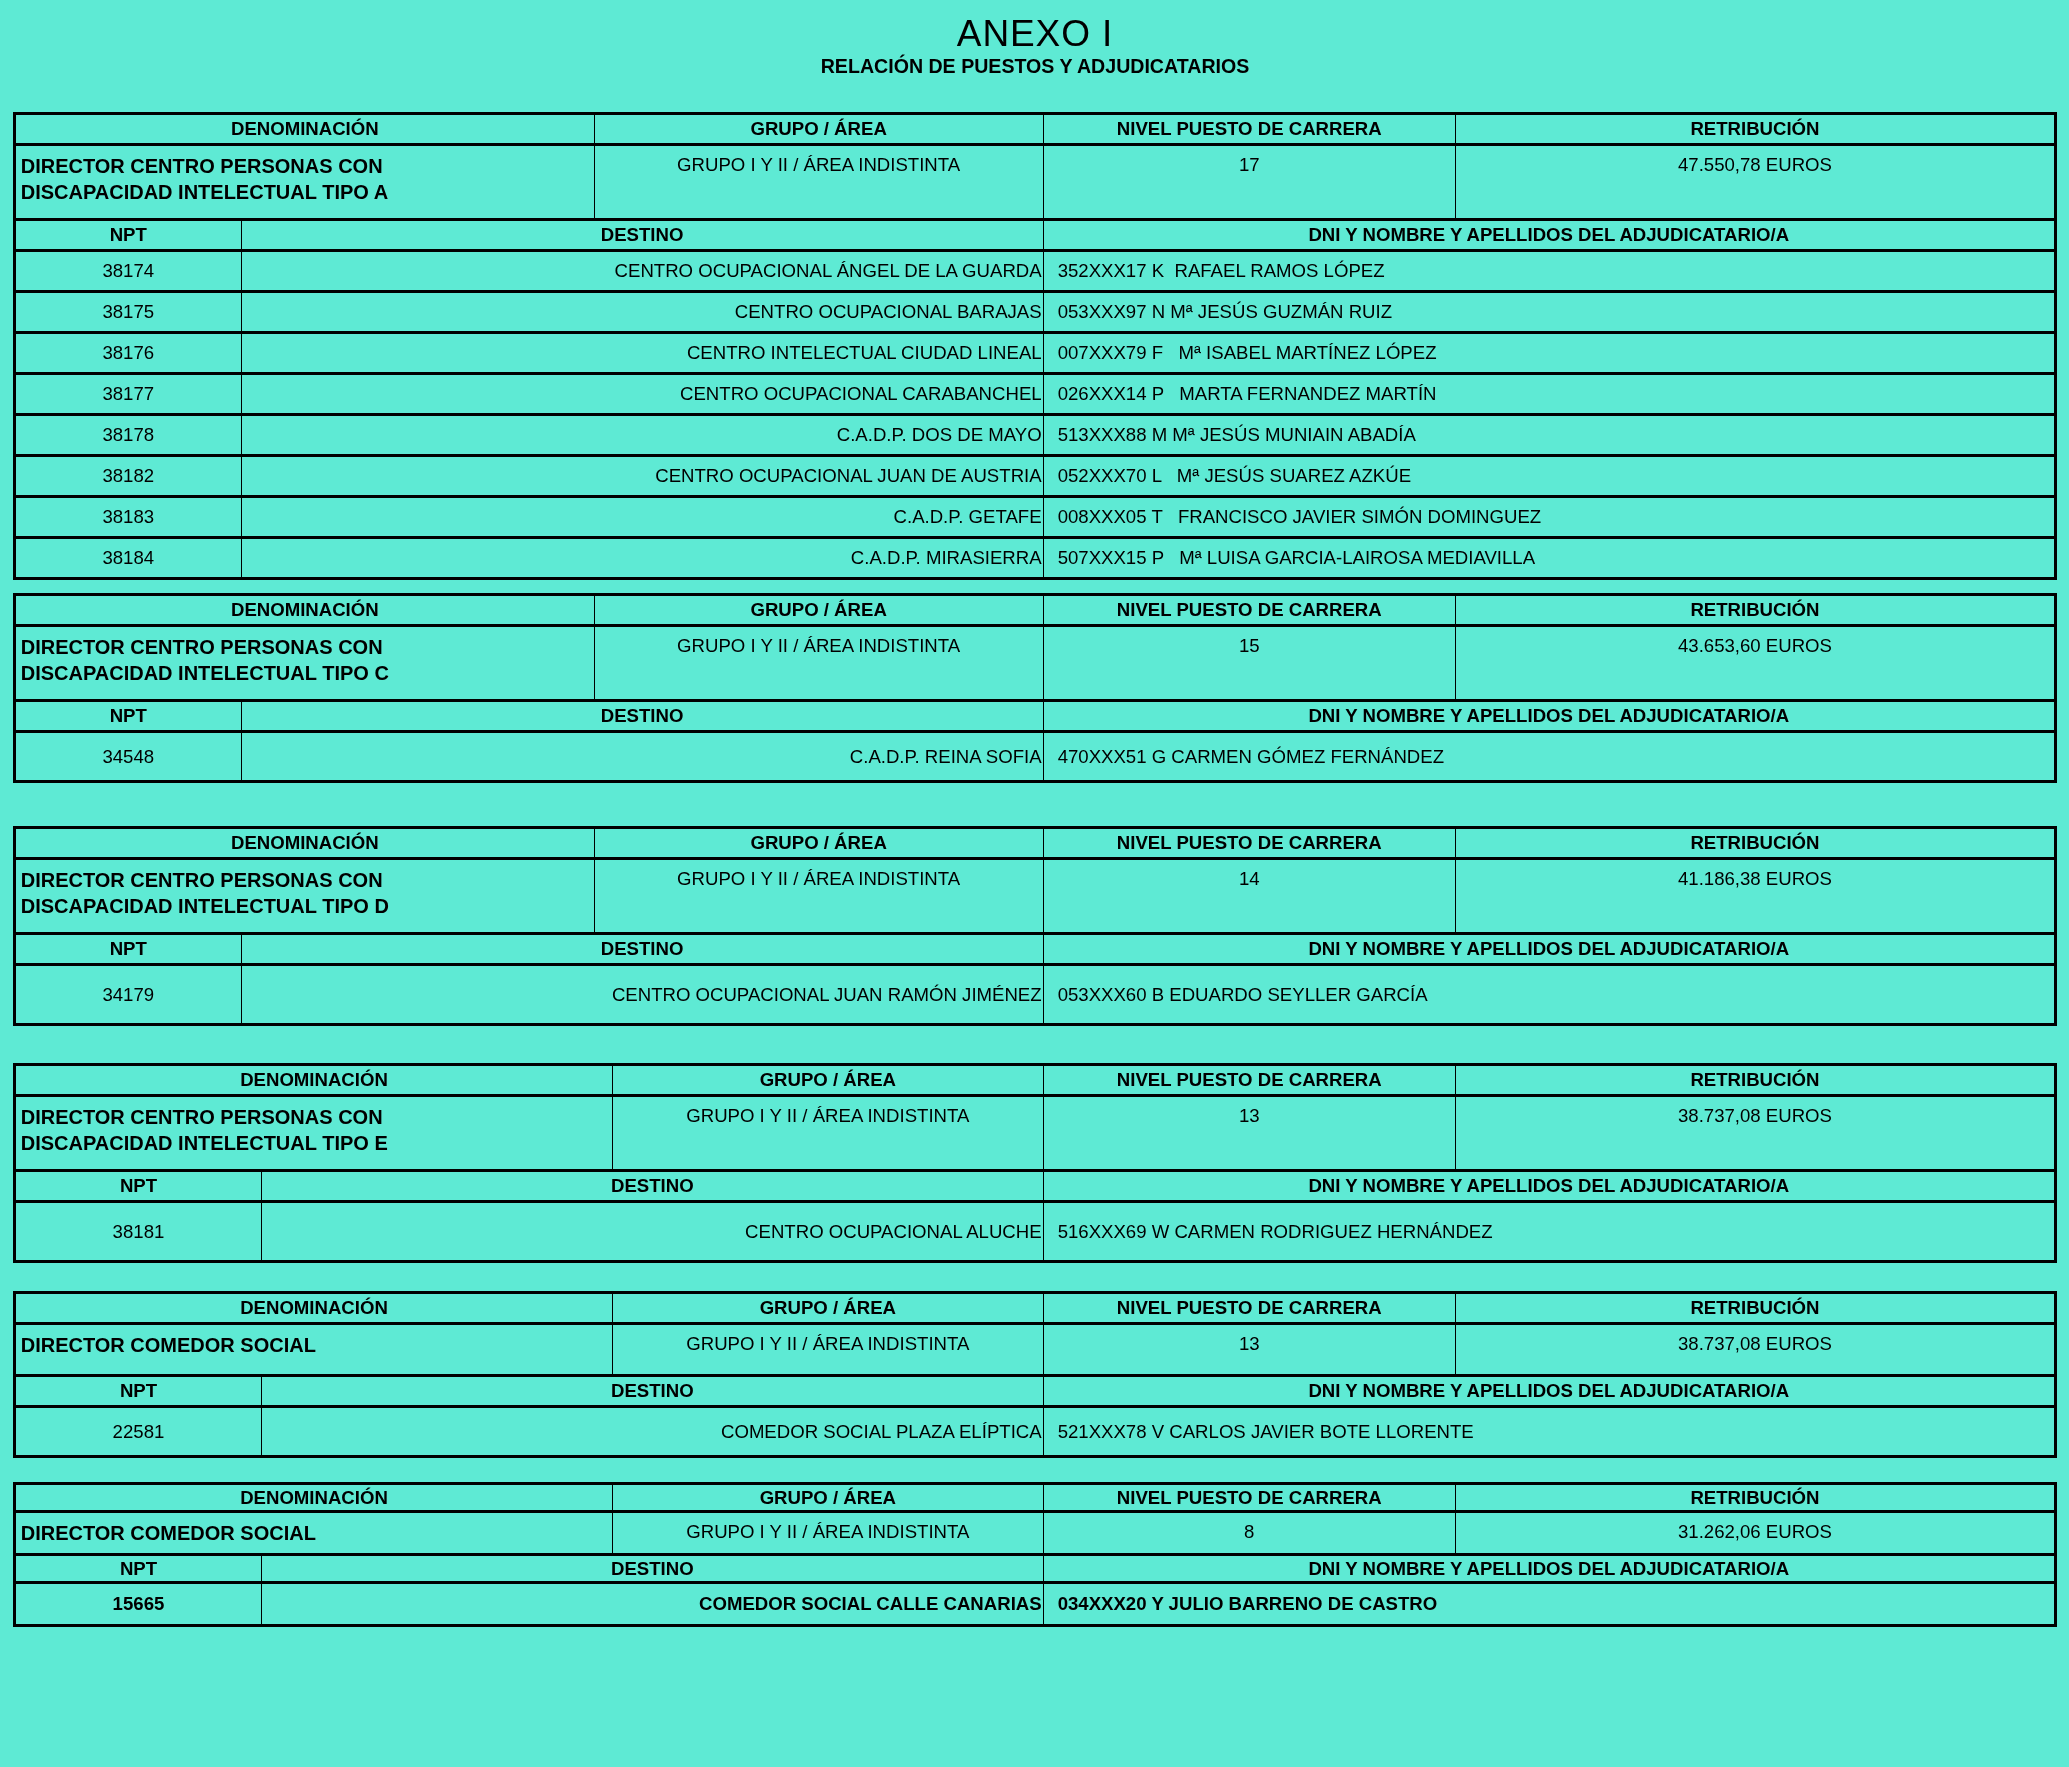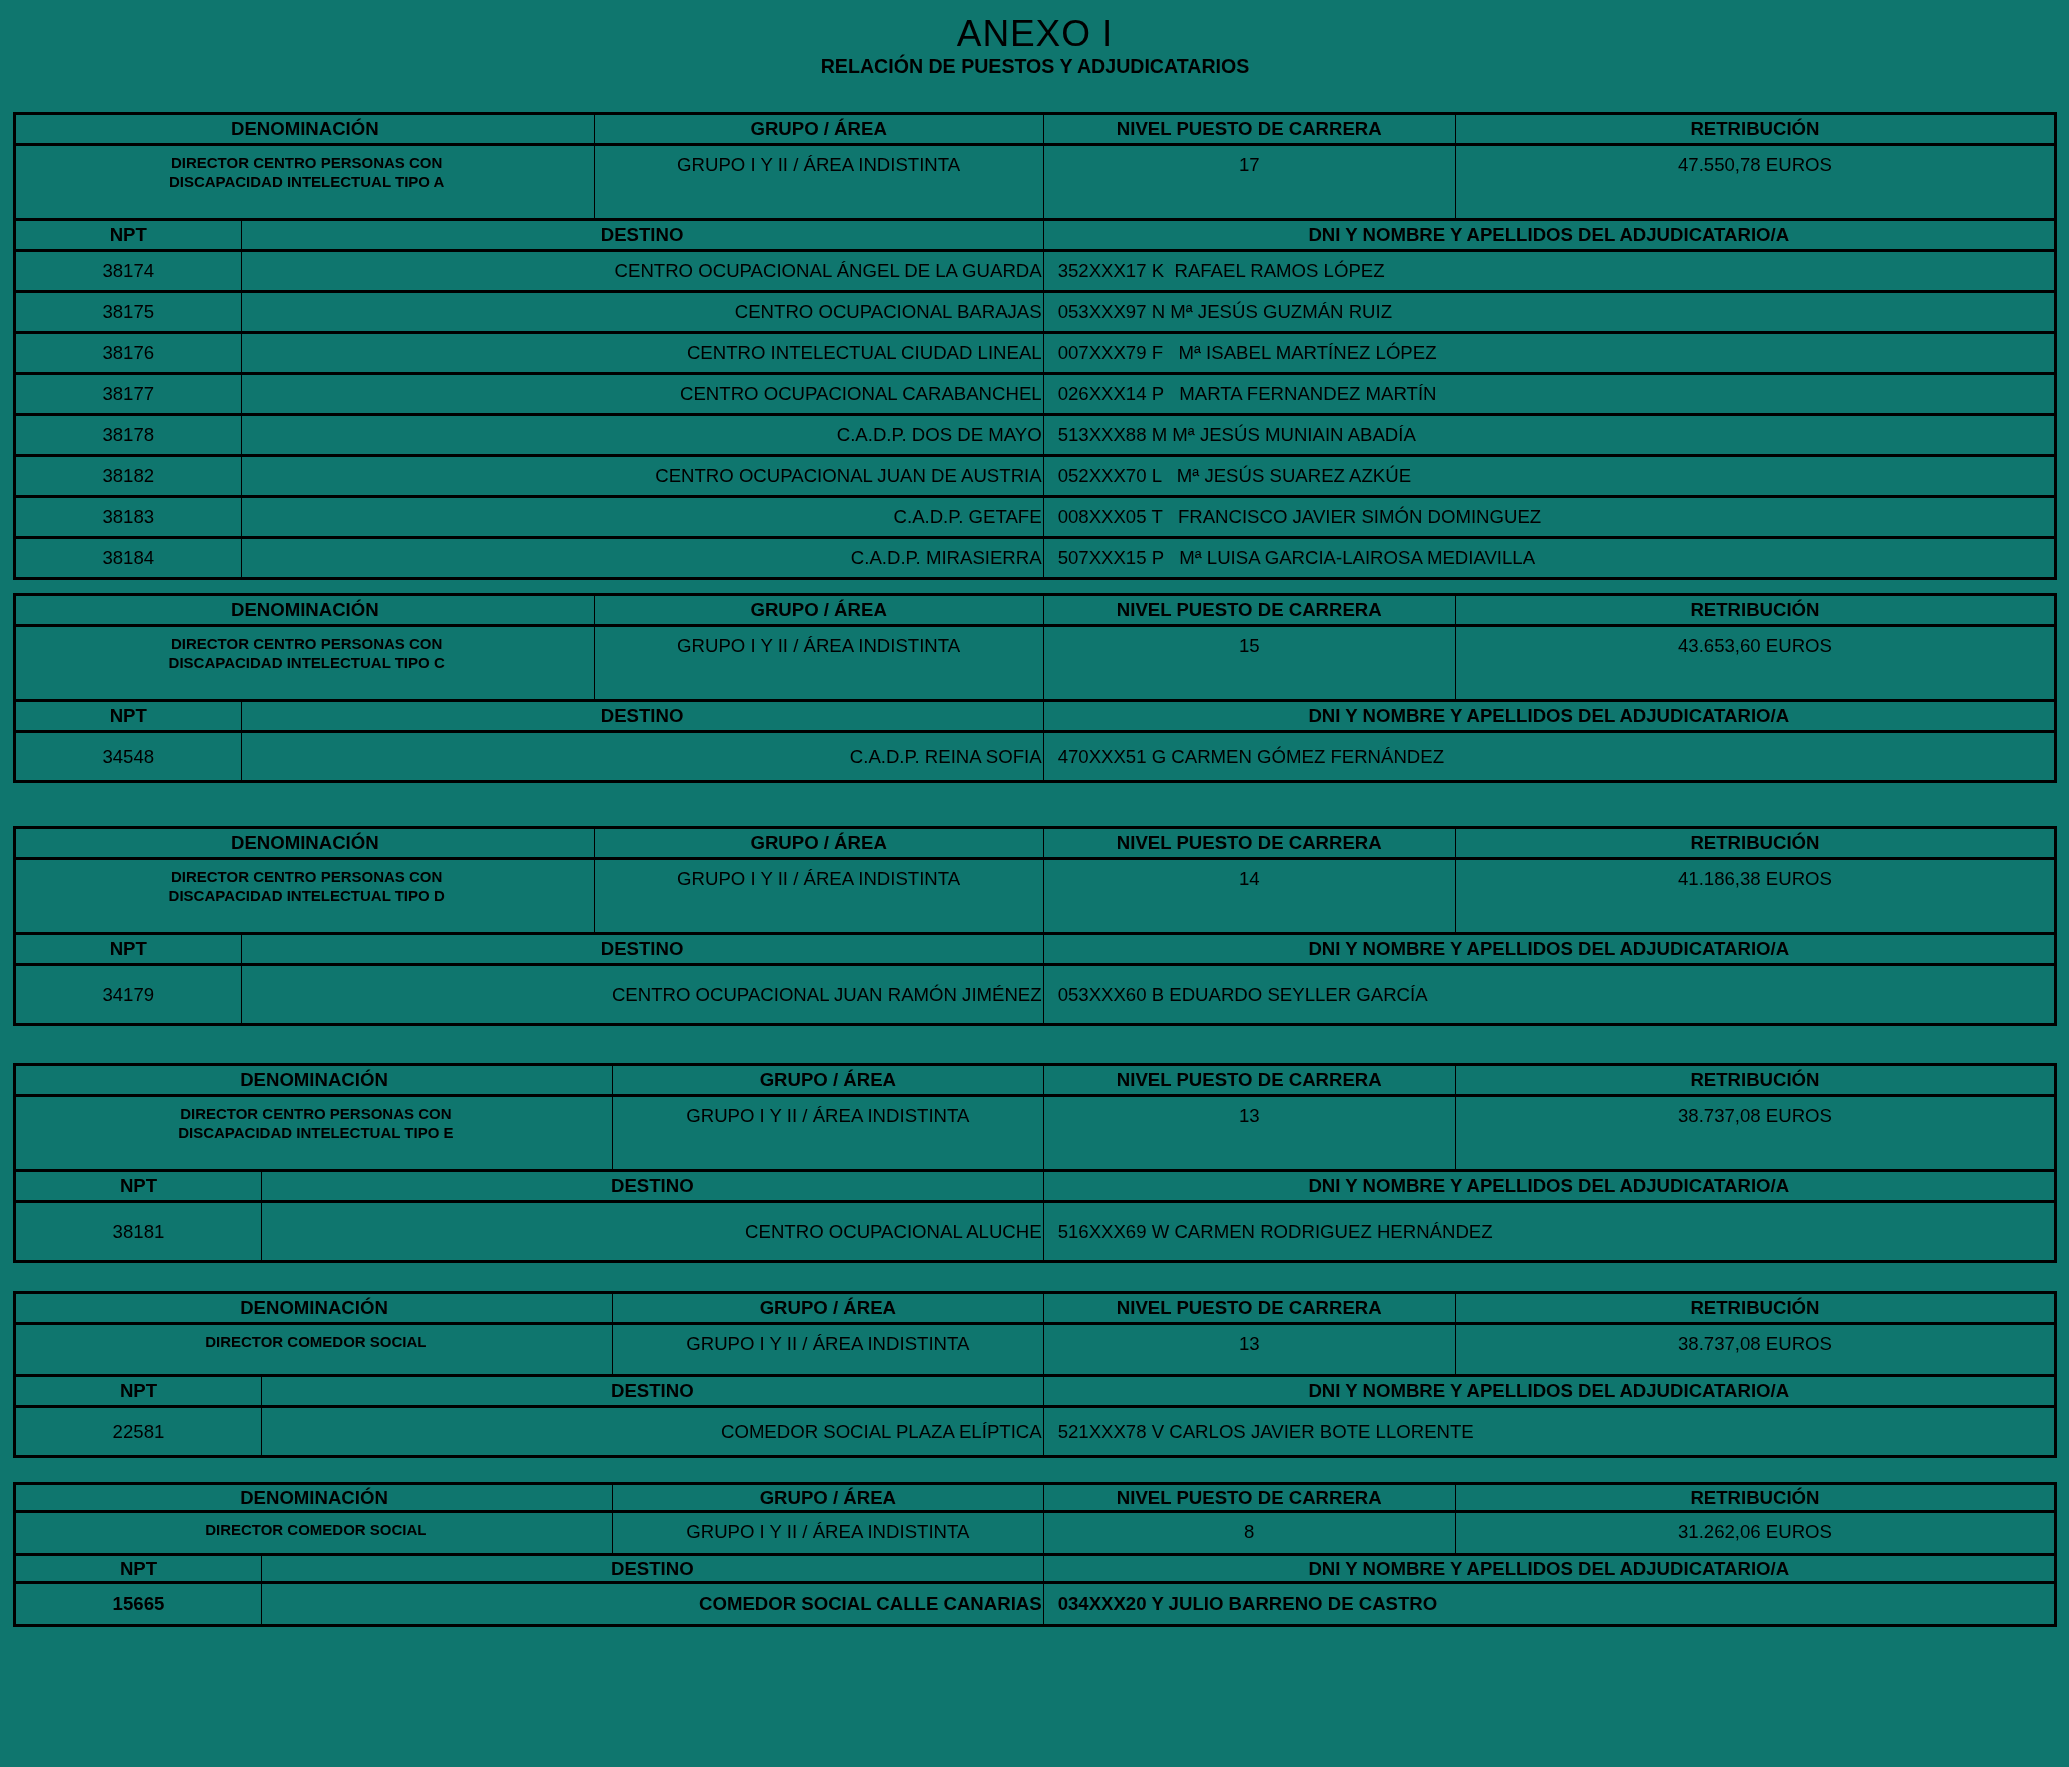--- a/index.html
+++ b/index.html
@@ -7,21 +7,21 @@
     padding: 0;
     background: #ffffff;
     color: #000000;
     font-family: "Liberation Sans", sans-serif;
   }
   .page {
     position: relative;
     width: 2070px;
     height: 1768px;
     overflow: hidden;
-    background: #0f766e;
+    background: #5eead4;
     box-sizing: border-box;
     padding: 11.2px 13px 0 13px;
   }
   .title {
     text-align: center;
     font-size: 37px;
     font-weight: 400;
     letter-spacing: 0.9px;
     margin-top: 1.9px;
   }
@@ -65,23 +65,23 @@
     vertical-align: middle;
     font-size: 18.6px;
   }
   .val td {
     height: 75px;
     vertical-align: top;
     padding-top: 8.4px;
     text-align: center;
   }
   .val td.denom {
-    text-align: center;
+    text-align: left;
     font-weight: 700;
-    font-size: 15px;
+    font-size: 20px;
     padding-left: 4.7px;
     padding-top: 6.5px;
     line-height: 1.3;
     white-space: pre-line;
   }
   .datarow td { height: 41px; vertical-align: middle; }
   .datarow td.npt { text-align: center; }
   .datarow td.destino { text-align: right; padding-left: 17px; }
   .datarow td.dni { text-align: left; padding-left: 14px; white-space: pre; }
 

